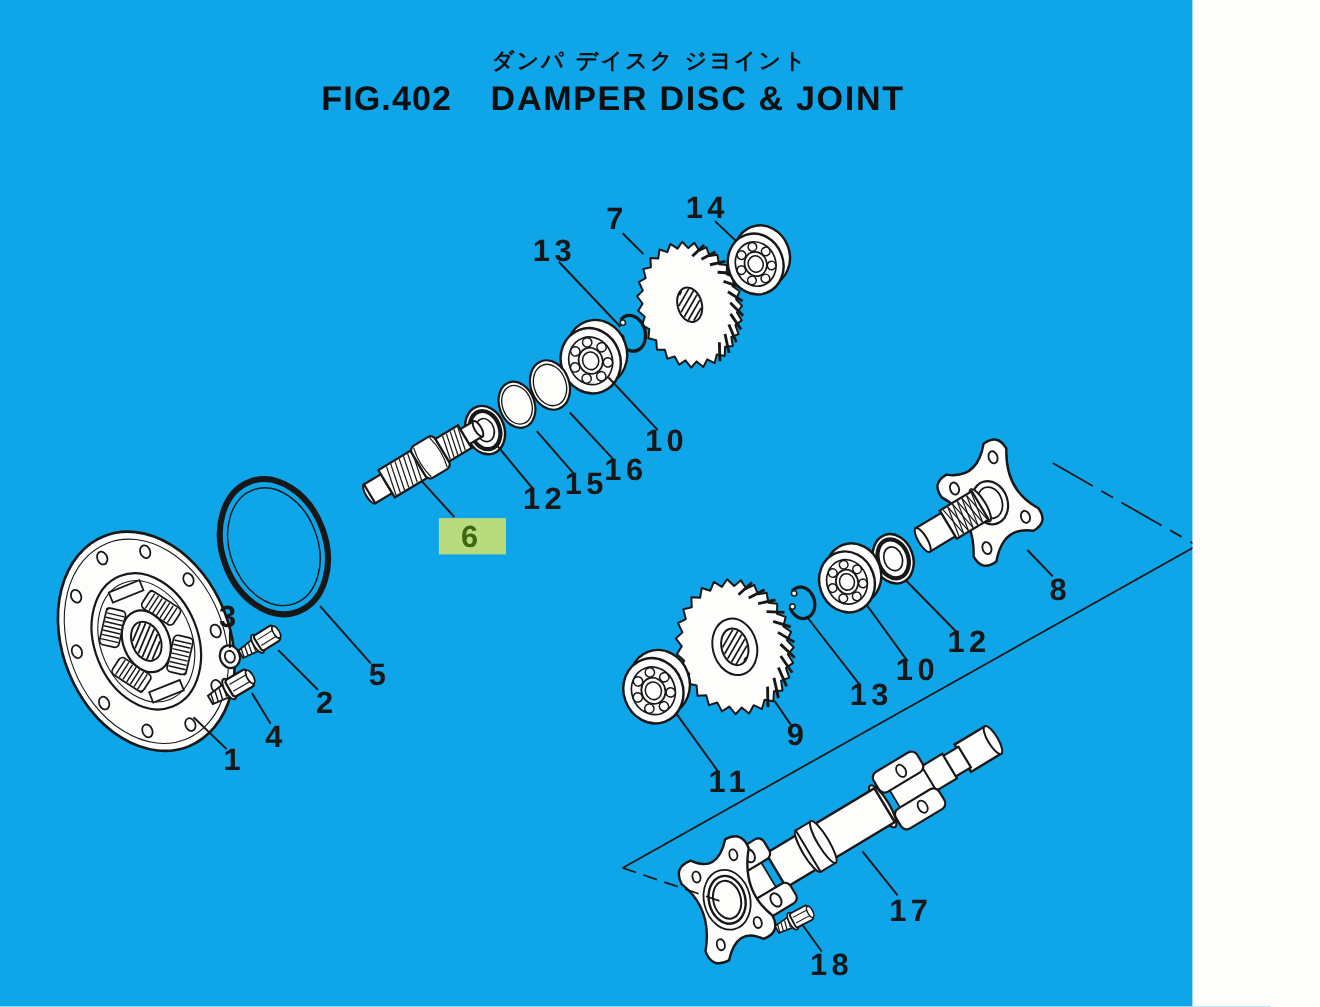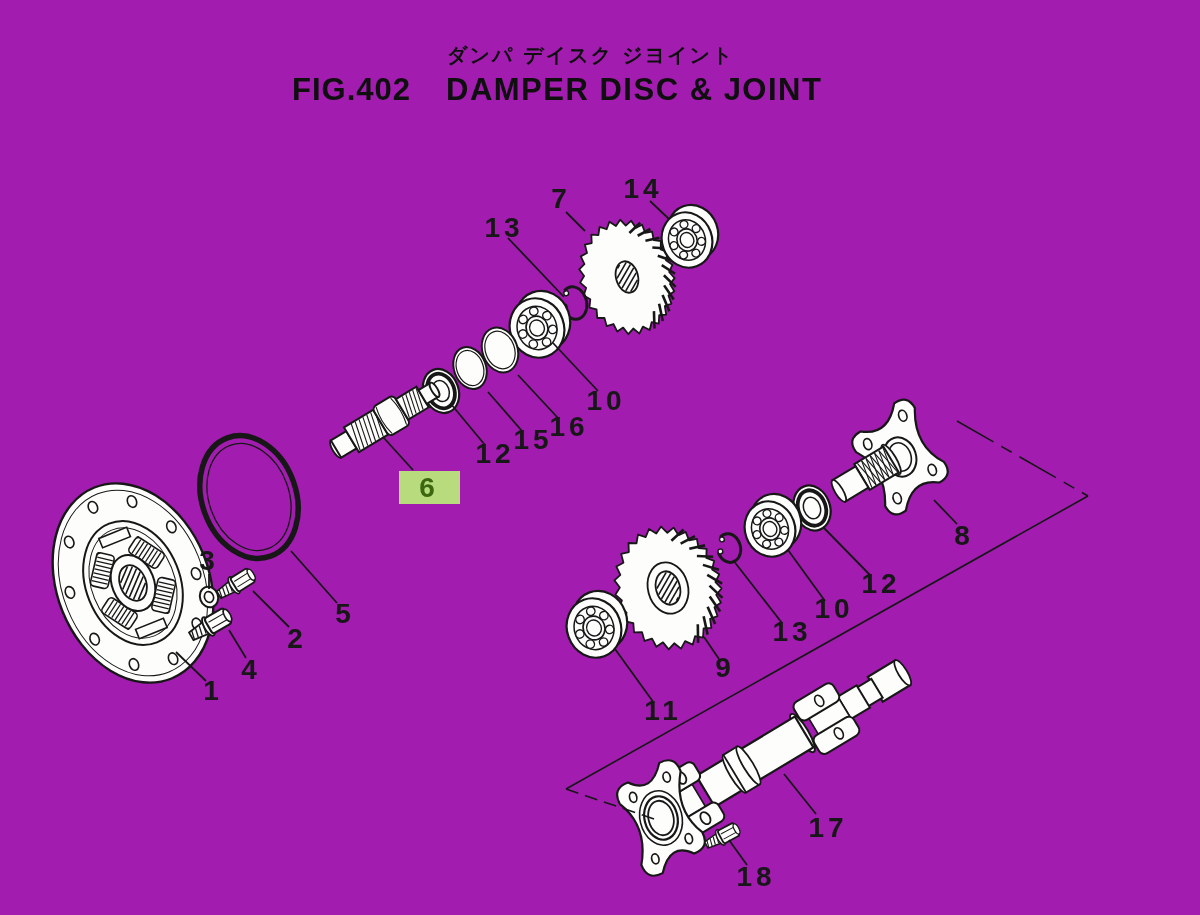--- a/index.html
+++ b/index.html
@@ -1,16 +1,16 @@
 <!DOCTYPE html>
 <html style="--hl-text: #3c660f;"><head>
 <meta charset="utf-8">
 <style>
   html,body{margin:0;padding:0;background:#fdfdfb;}
-  .page{width:1200px;height:915px;position:relative;background:#a21caf;overflow:hidden;}
+  .page{width:1084px;height:915px;position:relative;background:#0ea5e9;overflow:hidden;}
   svg{display:block;}
   .callout{font:700 28px "Liberation Sans",sans-serif;letter-spacing:4px;fill:#171717;text-anchor:middle;}
   .callout.hl{fill:var(--hl-text,#3c660f);}
   .fig-no{font:700 31px "Liberation Sans",sans-serif;letter-spacing:1px;fill:#0f0f0f;}
   .title-en{font:700 31px "Liberation Sans",sans-serif;letter-spacing:1.5px;fill:#0f0f0f;}
   .title-ja{font:700 20px "DejaVu Sans",sans-serif;letter-spacing:2px;fill:#0f0f0f;}
 </style>
 </head>
 <body>
 

